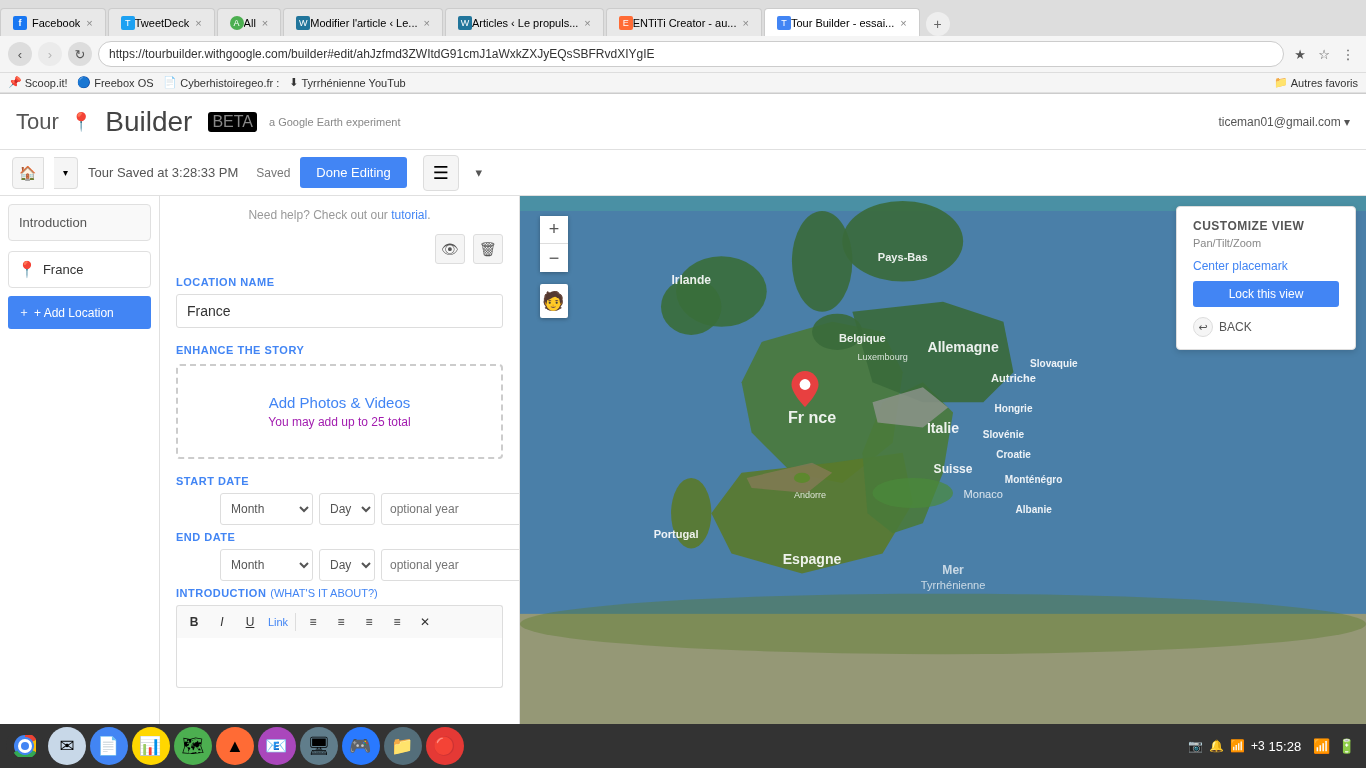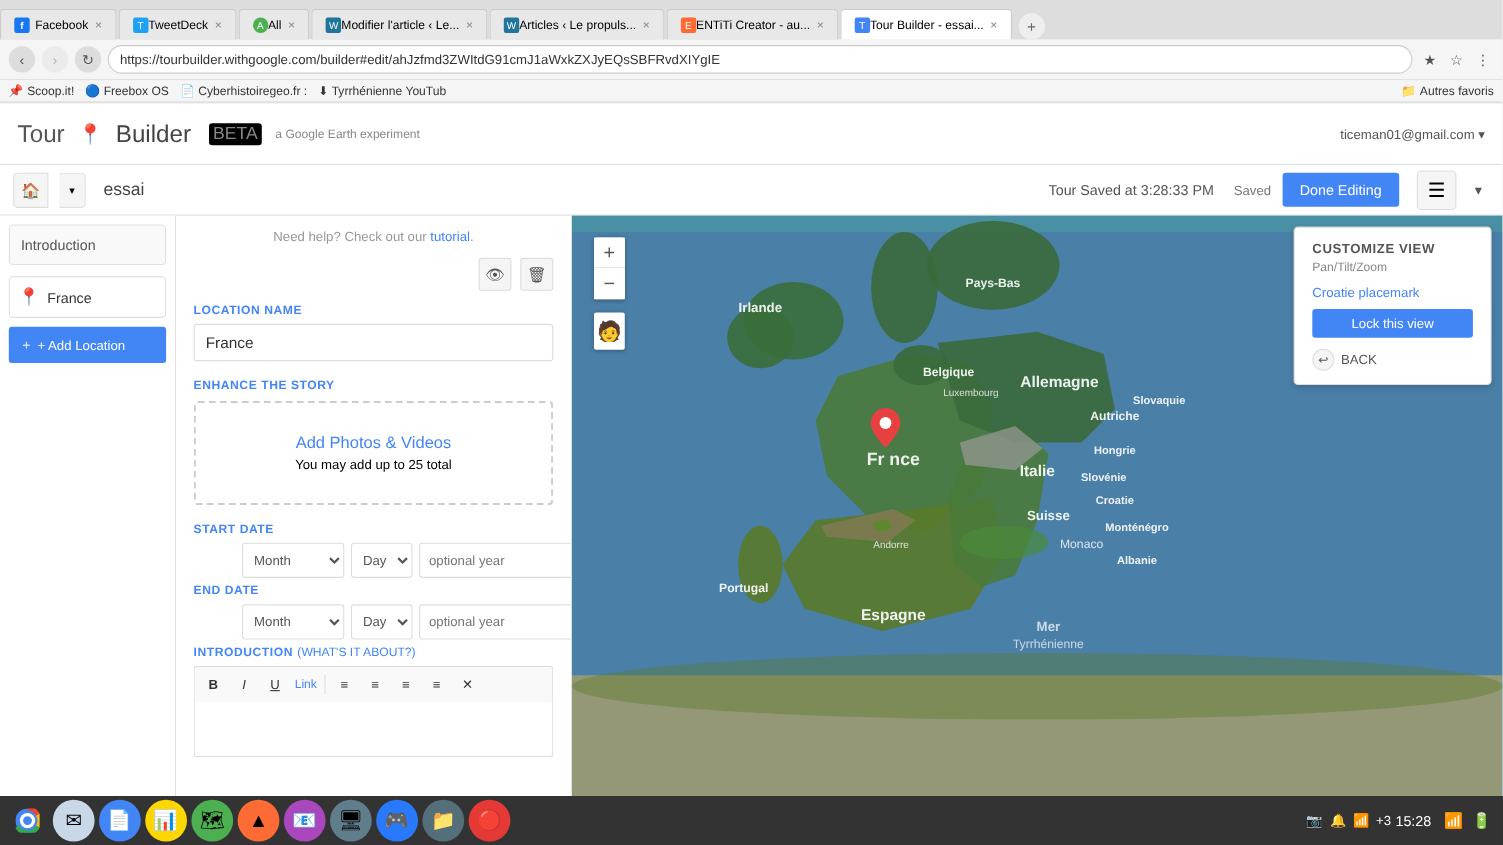--- a/index.html
+++ b/index.html
@@ -61,21 +61,21 @@
     .help-link { color: #4285f4; cursor: pointer; text-decoration: none; }
     .editor-actions { display: flex; justify-content: flex-end; gap: 8px; margin-bottom: 12px; }
     .action-icon { width: 30px; height: 30px; background: #f5f5f5; border: 1px solid #ddd; border-radius: 3px; display: flex; align-items: center; justify-content: center; cursor: pointer; font-size: 14px; color: #555; }
 
     .field-label { font-size: 11px; color: #4285f4; text-transform: uppercase; letter-spacing: 0.5px; margin-bottom: 6px; font-weight: 600; }
     .location-input { width: 100%; border: 1px solid #ddd; border-radius: 3px; padding: 8px 10px; font-size: 14px; color: #333; margin-bottom: 16px; }
 
     .enhance-label { font-size: 11px; color: #4285f4; text-transform: uppercase; letter-spacing: 0.5px; margin-bottom: 8px; font-weight: 600; }
     .media-upload-box { border: 2px dashed #ccc; border-radius: 4px; padding: 28px 20px; text-align: center; margin-bottom: 16px; cursor: pointer; }
     .media-upload-title { color: #4285f4; font-size: 15px; font-weight: 500; margin-bottom: 4px; }
-    .media-upload-sub { color: #000000; font-size: 12px; }
+    .media-upload-sub { color: #a21caf; font-size: 12px; }
 
     .date-section { margin-bottom: 6px; }
     .date-row { display: flex; align-items: center; gap: 6px; margin-top: 4px; padding-left: 44px; }
     .date-select { height: 32px; border: 1px solid #ddd; border-radius: 3px; padding: 0 6px; font-size: 12px; color: #555; background: #fff; }
     .year-input { flex: 1; height: 32px; border: 1px solid #ddd; border-radius: 3px; padding: 0 8px; font-size: 12px; color: #bbb; }
 
     .intro-label-row { display: flex; align-items: center; gap: 4px; margin-bottom: 6px; }
     .intro-what-link { color: #4285f4; font-size: 11px; text-decoration: none; cursor: pointer; }
     .rich-text-toolbar { display: flex; align-items: center; gap: 2px; border: 1px solid #ddd; border-bottom: none; border-radius: 3px 3px 0 0; padding: 4px; background: #f9f9f9; flex-wrap: wrap; }
     .rte-btn { width: 26px; height: 24px; border: none; background: transparent; cursor: pointer; font-size: 12px; display: flex; align-items: center; justify-content: center; border-radius: 2px; color: #333; }
@@ -176,32 +176,31 @@
     <span class="bookmark-item">⬇ <span>Tyrrhénienne YouTub</span></span>
     <span style="flex:1;"></span>
     <span class="bookmark-item">📁 <span>Autres favoris</span></span>
   </div>
 </div>
 
 <div class="app-header">
   <div class="logo">
     <span style="font-weight:300;color:#555;font-size:22px;">Tour</span>
     <span style="color:#e84040;font-size:18px;">📍</span>
-    <span style="font-weight:400;color:#444;font-size:22px;">Builder</span>
+    <span style="font-weight:400;color:#444;font-size:28px;">Builder</span>
     <span class="logo-beta">BETA</span>
   </div>
   <span class="logo-subtitle">a Google Earth experiment</span>
   <div class="header-spacer"></div>
   <span class="user-email">ticeman01@gmail.com</span>
 </div>
 
 <div class="toolbar-row">
   <div class="home-btn">🏠</div>
   <div class="home-dropdown">▾</div>
-  <span class="tour-name">essai</span>
   <span class="tour-saved">Tour Saved at 3:28:33 PM</span>
   <span class="saved-badge">Saved</span>
   <button class="done-editing-btn">Done Editing</button>
   <div class="menu-btn">☰</div>
   <div style="width:20px;height:20px;display:flex;align-items:center;justify-content:center;cursor:pointer;color:#555;">▾</div>
 </div>
 
 <div class="main-layout">
 
   <div class="sidebar">
@@ -373,21 +372,21 @@
     <div class="zoom-controls">
       <button class="zoom-btn">+</button>
       <button class="zoom-btn">−</button>
     </div>
 
     <div class="street-view-btn" style="font-size:18px;">🧑</div>
 
     <div class="customize-panel">
       <div class="customize-title">CUSTOMIZE VIEW</div>
       <div class="customize-sub">Pan/Tilt/Zoom</div>
-      <a class="center-link">Croatie placemark</a>
+      <a class="center-link">Center placemark</a>
       <button class="lock-view-btn">Lock this view</button>
       <div class="back-btn">
         <div class="back-icon">↩</div>
         <span>BACK</span>
       </div>
     </div>
 
     <div style="position:absolute;bottom:24px;left:12px;font-size:16px;color:rgba(255,255,255,0.9);font-weight:bold;text-shadow:1px 1px 2px rgba(0,0,0,0.5);">Google</div>
 
   </div>

